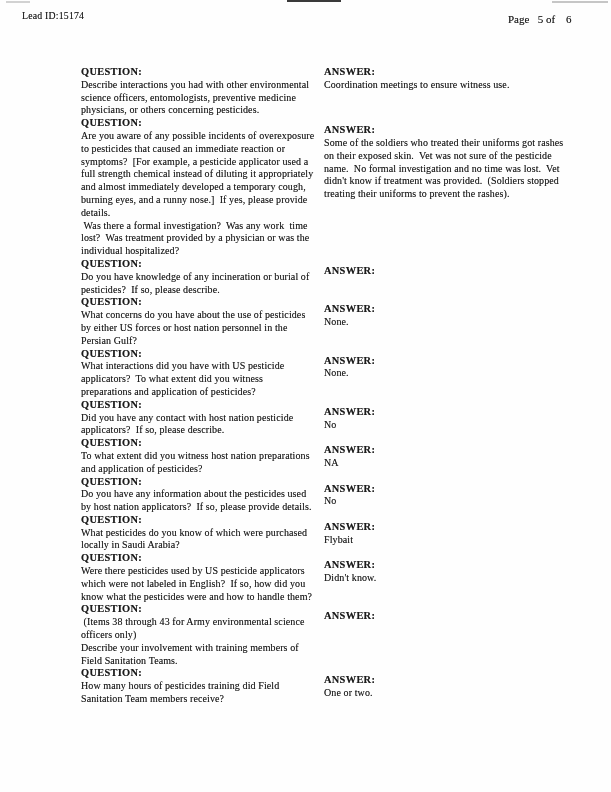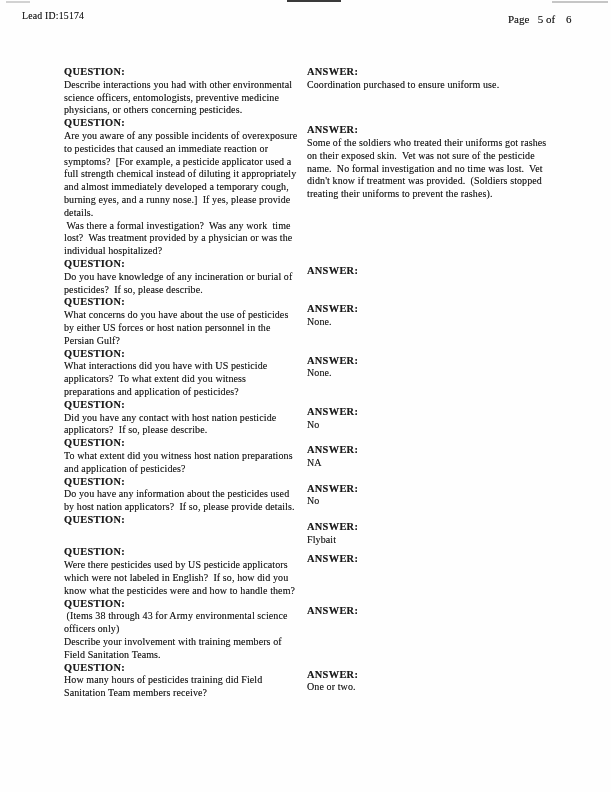--- a/index.html
+++ b/index.html
@@ -40,20 +40,21 @@
 
   .qa-list {
     position: absolute;
     left: 64px;
     top: 66px;
     width: 505px;
   }
   .qa-row {
     display: grid;
     grid-template-columns: 243px 1fr;
+    margin-left: 17px;
   }
   .q-cell, .a-cell { min-width: 0; }
   .a-cell { padding-top: 7px; }
   .qa-row:first-child .a-cell { padding-top: 0; }
 
   .qa-heading {
     font-weight: bold;
     font-size: 10.4px;
     line-height: 12.8px;
     letter-spacing: 0.3px;
@@ -81,21 +82,21 @@
 
     <div class="qa-row">
       <div class="q-cell">
         <div class="qa-heading">QUESTION:</div>
         <div class="qa-text">Describe interactions you had with other environmental
 science officers, entomologists, preventive medicine
 physicians, or others concerning pesticides.</div>
       </div>
       <div class="a-cell">
         <div class="qa-heading">ANSWER:</div>
-        <div class="qa-text">Coordination purchased to ensure uniform use.</div>
+        <div class="qa-text">Coordination meetings to ensure witness use.</div>
       </div>
     </div>
 
     <div class="qa-row">
       <div class="q-cell">
         <div class="qa-heading">QUESTION:</div>
         <div class="qa-text">Are you aware of any possible incidents of overexposure
 to pesticides that caused an immediate reaction or
 symptoms?  [For example, a pesticide applicator used a
 full strength chemical instead of diluting it appropriately
@@ -185,36 +186,39 @@
       </div>
       <div class="a-cell">
         <div class="qa-heading">ANSWER:</div>
         <div class="qa-text">No</div>
       </div>
     </div>
 
     <div class="qa-row">
       <div class="q-cell">
         <div class="qa-heading">QUESTION:</div>
+        <div class="qa-text">What pesticides do you know of which were purchased
+locally in Saudi Arabia?</div>
       </div>
       <div class="a-cell">
         <div class="qa-heading">ANSWER:</div>
         <div class="qa-text">Flybait</div>
       </div>
     </div>
 
     <div class="qa-row">
       <div class="q-cell">
         <div class="qa-heading">QUESTION:</div>
         <div class="qa-text">Were there pesticides used by US pesticide applicators
 which were not labeled in English?  If so, how did you
 know what the pesticides were and how to handle them?</div>
       </div>
       <div class="a-cell">
         <div class="qa-heading">ANSWER:</div>
+        <div class="qa-text">Didn't know.</div>
       </div>
     </div>
 
     <div class="qa-row">
       <div class="q-cell">
         <div class="qa-heading">QUESTION:</div>
         <div class="qa-text"> (Items 38 through 43 for Army environmental science
 officers only)
 Describe your involvement with training members of
 Field Sanitation Teams.</div>

